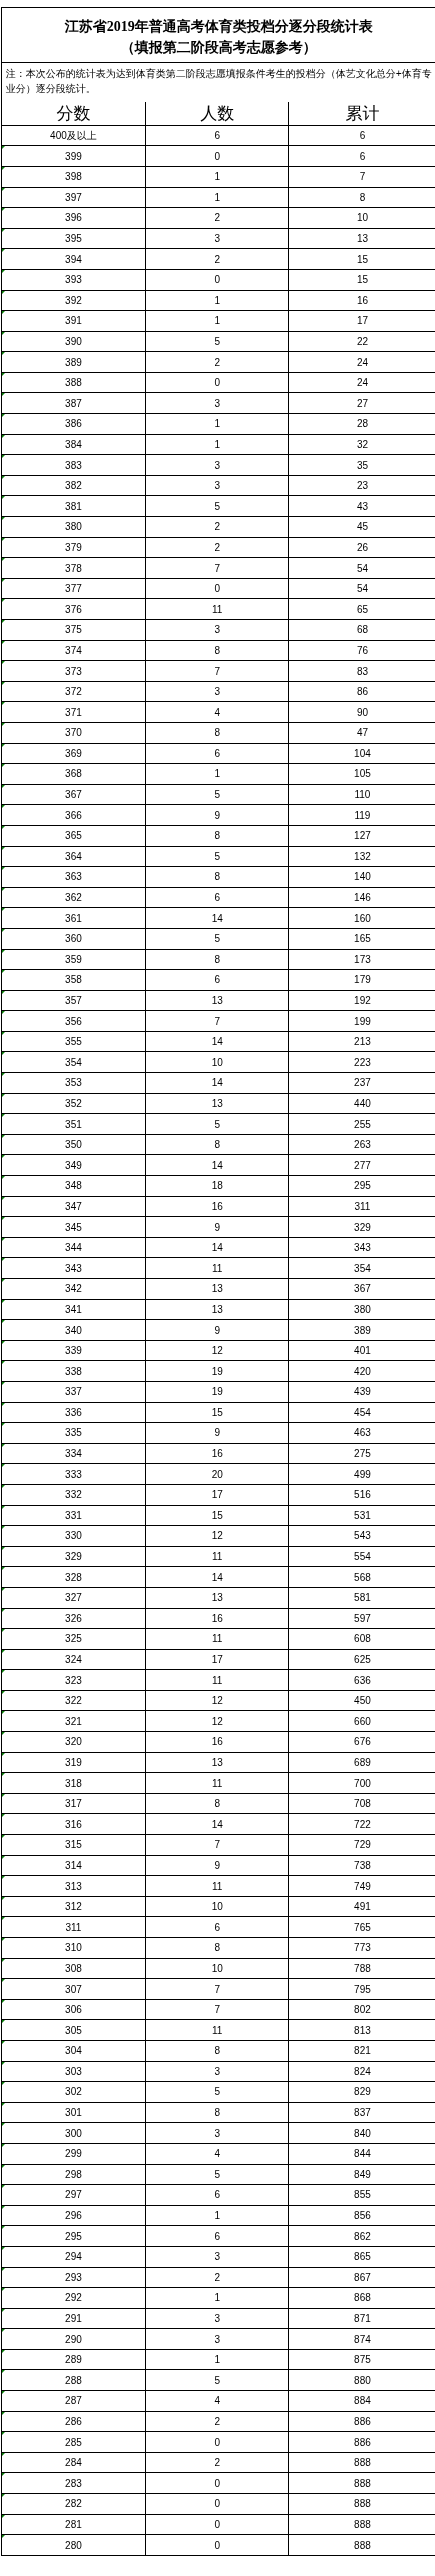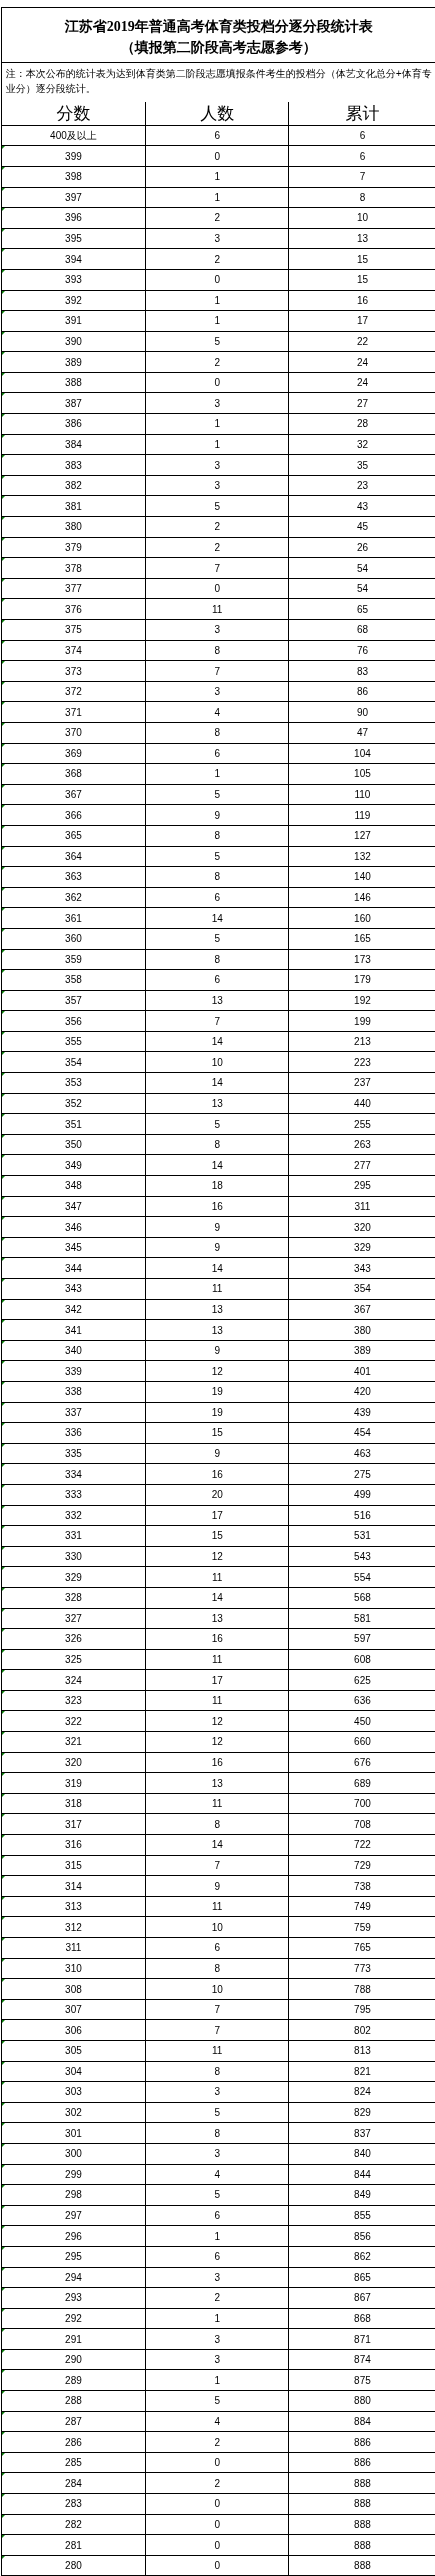--- a/index.html
+++ b/index.html
@@ -357,25 +357,20 @@
           <td><span class="corner-marker"></span>348</td>
           <td>18</td>
           <td>295</td>
         </tr>
         <tr>
           <td><span class="corner-marker"></span>347</td>
           <td>16</td>
           <td>311</td>
         </tr>
         <tr>
-          <td><span class="corner-marker"></span>346</td>
-          <td>9</td>
-          <td>320</td>
-        </tr>
-        <tr>
           <td><span class="corner-marker"></span>345</td>
           <td>9</td>
           <td>329</td>
         </tr>
         <tr>
           <td><span class="corner-marker"></span>344</td>
           <td>14</td>
           <td>343</td>
         </tr>
         <tr>
@@ -529,21 +524,21 @@
           <td>738</td>
         </tr>
         <tr>
           <td><span class="corner-marker"></span>313</td>
           <td>11</td>
           <td>749</td>
         </tr>
         <tr>
           <td><span class="corner-marker"></span>312</td>
           <td>10</td>
-          <td>759</td>
+          <td>491</td>
         </tr>
         <tr>
           <td><span class="corner-marker"></span>311</td>
           <td>6</td>
           <td>765</td>
         </tr>
         <tr>
           <td><span class="corner-marker"></span>310</td>
           <td>8</td>
           <td>773</td>

